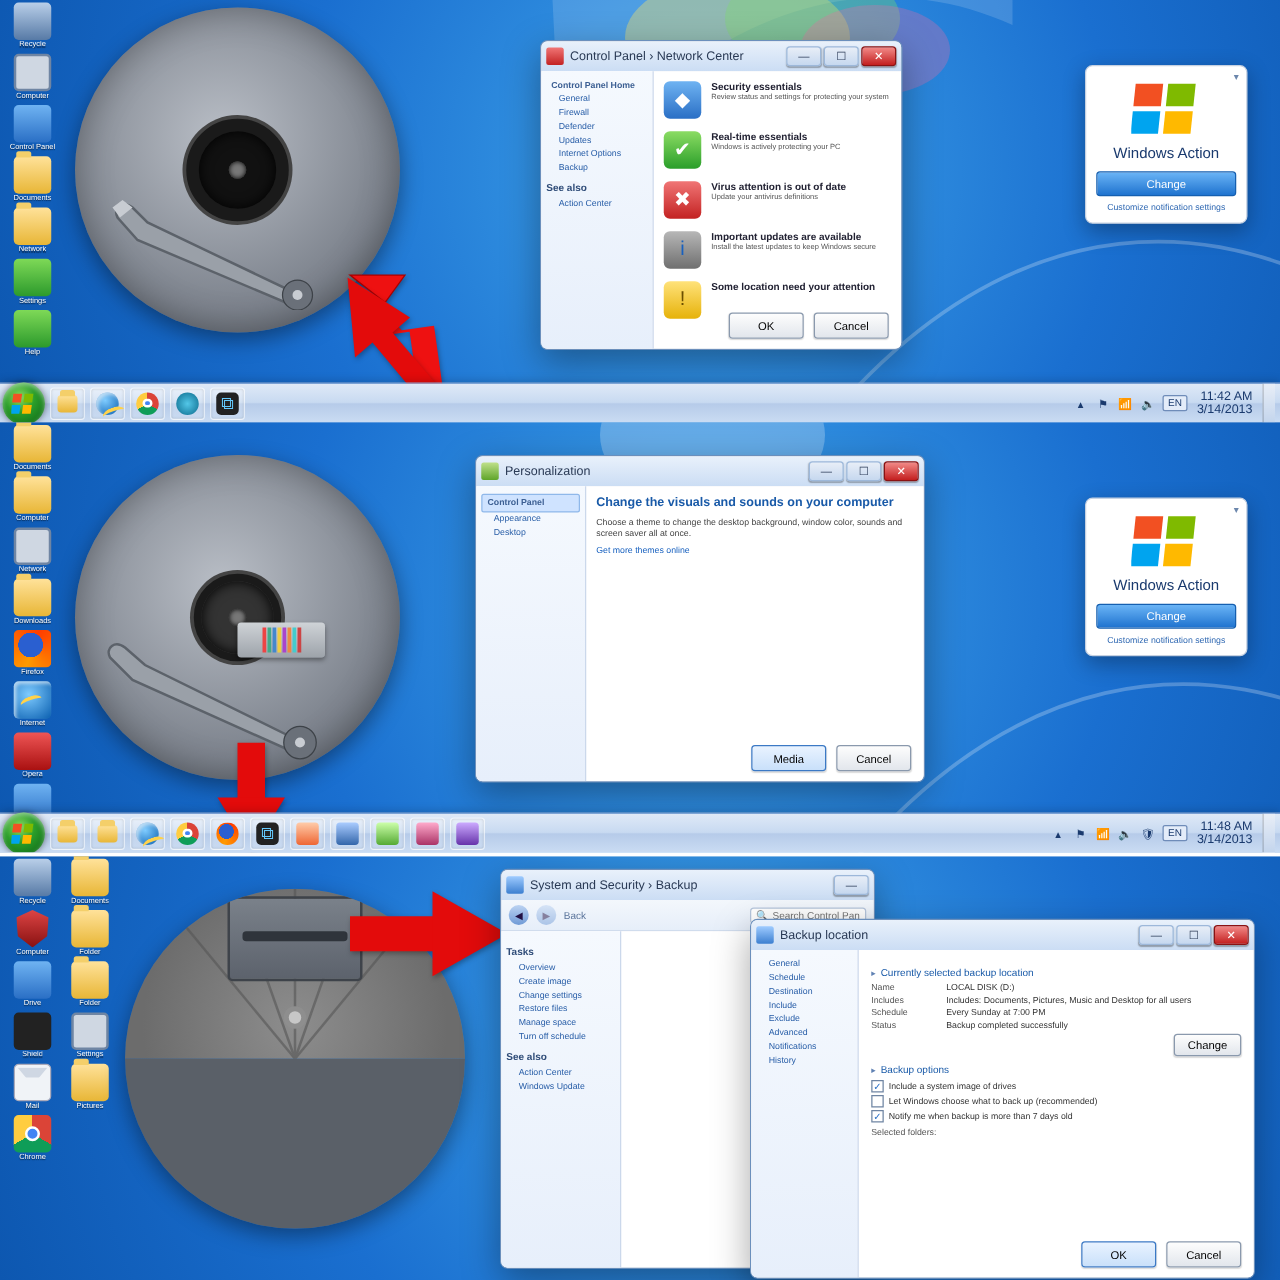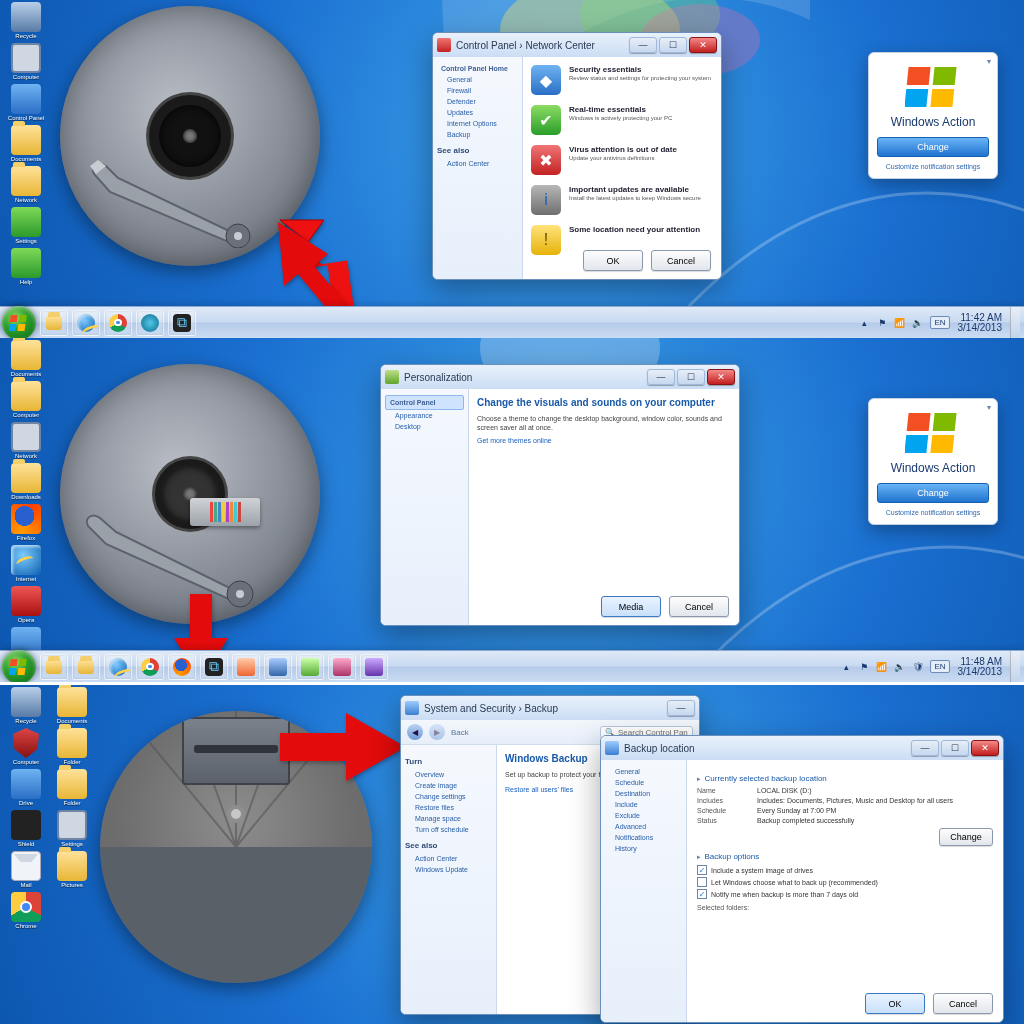--- a/index.html
+++ b/index.html
@@ -595,35 +595,30 @@
       <div style="width:16px;height:16px;border-radius:50%;background:linear-gradient(#bcd3f2,#6f9ad6);display:flex;align-items:center;justify-content:center;color:#214;">◀</div>
       <div style="width:16px;height:16px;border-radius:50%;background:linear-gradient(#bcd3f2,#6f9ad6);display:flex;align-items:center;justify-content:center;color:#214;opacity:.5">▶</div>
       <span class="crumb">Back</span>
       <div class="search">
         <span>🔍</span>
         <input placeholder="Search Control Panel" style="">
       </div>
     </div>
     <div class="body" style="height:calc(100% - 24px - 24px)">
       <div class="sidepane" style="width:96px;">
-        <h4>Turn</h4>
+        <h4>Tasks</h4>
         <div class="sitem">Overview</div>
         <div class="sitem">Create image</div>
         <div class="sitem">Change settings</div>
         <div class="sitem">Restore files</div>
         <div class="sitem">Manage space</div>
         <div class="sitem">Turn off schedule</div>
         <h4>See also</h4>
         <div class="sitem">Action Center</div>
         <div class="sitem">Windows Update</div>
-      </div>
-      <div class="content">
-        <h3>Windows Backup</h3>
-        <p>Set up backup to protect your files and system settings.</p>
-        <p class="link" style="margin-top:6px">Restore all users' files</p>
       </div>
     </div>
   </div>
 
   <div class="win" style="left:600px; top:50px; width:404px; height:288px;">
     <div class="titlebar">
       <div class="ticon" style="background:linear-gradient(#9ecbff,#3c7fd0);"></div>
       <span>Backup location</span>
       <div class="spacer"></div>
       <div class="tbtn min">—</div>

